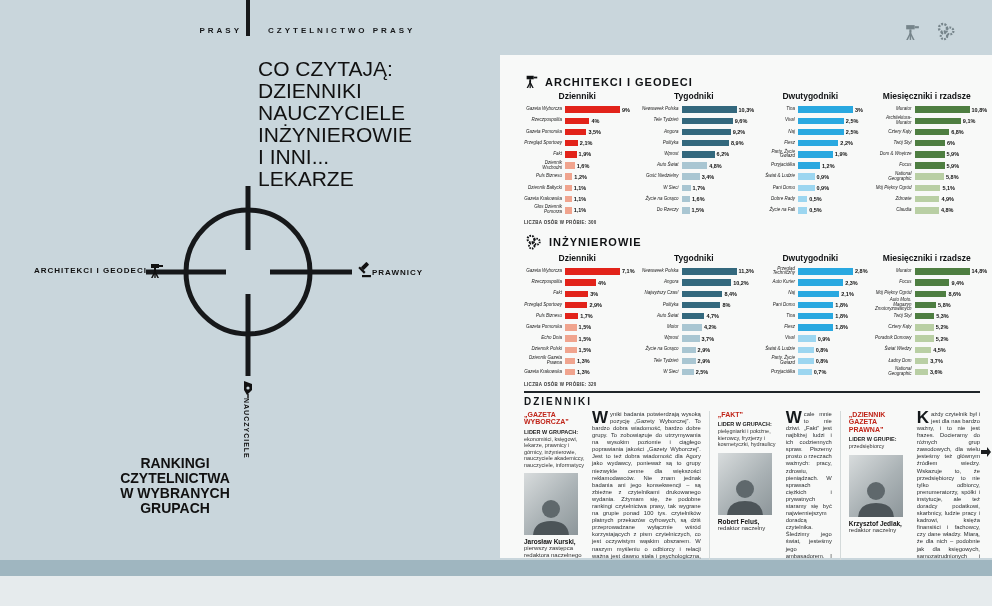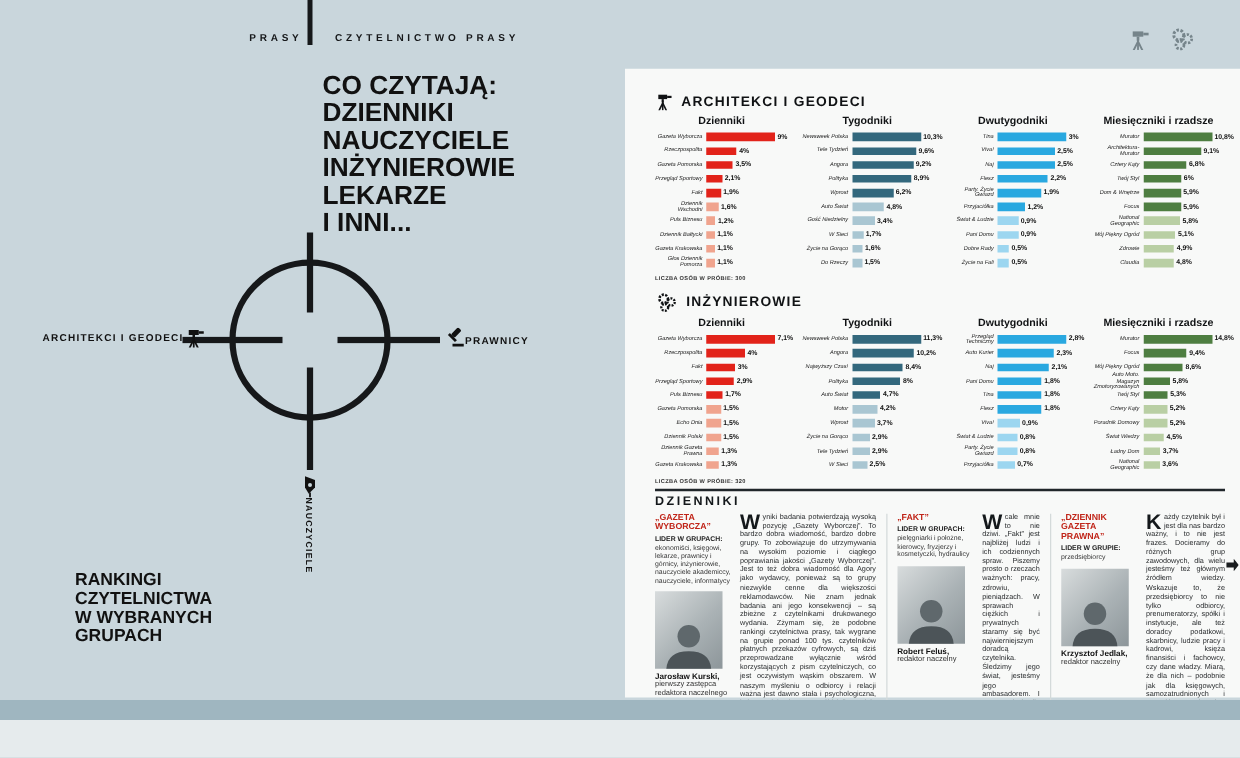--- a/index.html
+++ b/index.html
@@ -4,27 +4,27 @@
 <style>
   html,body{margin:0;padding:0;}
   body{font-family:"Liberation Sans", sans-serif; background:#e8ecee;}
   #stage{position:relative;width:992px;height:606px;background:#c9d6dc;overflow:hidden;}
 
   
   .top-rule{position:absolute;left:246px;top:0;width:4px;height:36px;background:#16181a;}
   .kicker{position:absolute;top:26px;font-size:8px;font-weight:bold;letter-spacing:3px;color:#16181a;}
   .kicker.left{left:142px;width:100px;text-align:right;}
   .kicker.right{left:268px;}
-  .main-title{position:absolute;left:258px;top:58px;font-size:21px;line-height:22px;font-weight:bold;color:#111;letter-spacing:0;}
+  .main-title{position:absolute;left:258px;top:58px;font-size:21px;line-height:22px;font-weight:normal;color:#111;letter-spacing:0;}
   .reticle-svg{position:absolute;left:0;top:0;pointer-events:none;}
   .reticle-label{position:absolute;font-size:8px;font-weight:bold;letter-spacing:1px;color:#111;}
   .label-left{left:34px;top:266px;}
   .label-right{left:372px;top:268px;}
   .label-bottom{left:243px;top:398px;writing-mode:vertical-rl;font-size:7px;letter-spacing:1px;}
-  .subtitle{position:absolute;left:60px;top:456px;width:230px;text-align:left;font-size:14px;line-height:15px;font-weight:bold;color:#111;}
+  .subtitle{position:absolute;left:60px;top:456px;width:230px;text-align:center;font-size:14px;line-height:15px;font-weight:bold;color:#111;}
   .icon-abs{position:absolute;}
 
   
   .panel{position:absolute;left:500px;top:55px;width:492px;height:503px;background:#f8f9f8;padding:0;}
   .panel-inner{padding:10px 12px 0 24px;}
   .section-head{display:flex;align-items:center;gap:6px;margin:4px 0 2px 0;border-top:1px solid #cfd6d6;padding-top:5px;}
   .section-head:first-child{border-top:none;}
   .section-title{font-size:11px;font-weight:bold;letter-spacing:1px;color:#101214;}
   .charts-row{display:flex;gap:10px;margin-top:2px;}
   .chart{flex:1 1 0;min-width:0;}
@@ -64,22 +64,22 @@
 <div id="stage">
 
   <div class="top-rule"></div>
   <div class="kicker left">PRASY</div>
   <div class="kicker right">CZYTELNICTWO PRASY</div>
   <div class="main-title" id="main-title">
       <div>CO CZYTAJĄ:</div>
       <div>DZIENNIKI</div>
       <div>NAUCZYCIELE</div>
       <div>INŻYNIEROWIE</div>
+      <div>I INNI...</div>
       <div>LEKARZE</div>
-      <div>I INNI...</div>
     </div>
 
   <svg class="reticle-svg" width="500" height="606" viewBox="0 0 500 606">
     <circle cx="248" cy="272" r="62" fill="none" stroke="#16181a" stroke-width="5"></circle>
     <rect x="146" y="269.5" width="80" height="5" fill="#16181a"></rect>
     <rect x="270" y="269.5" width="82" height="5" fill="#16181a"></rect>
     <rect x="245.5" y="186" width="5" height="64" fill="#16181a"></rect>
     <rect x="245.5" y="294" width="5" height="82" fill="#16181a"></rect>
   </svg>
 

